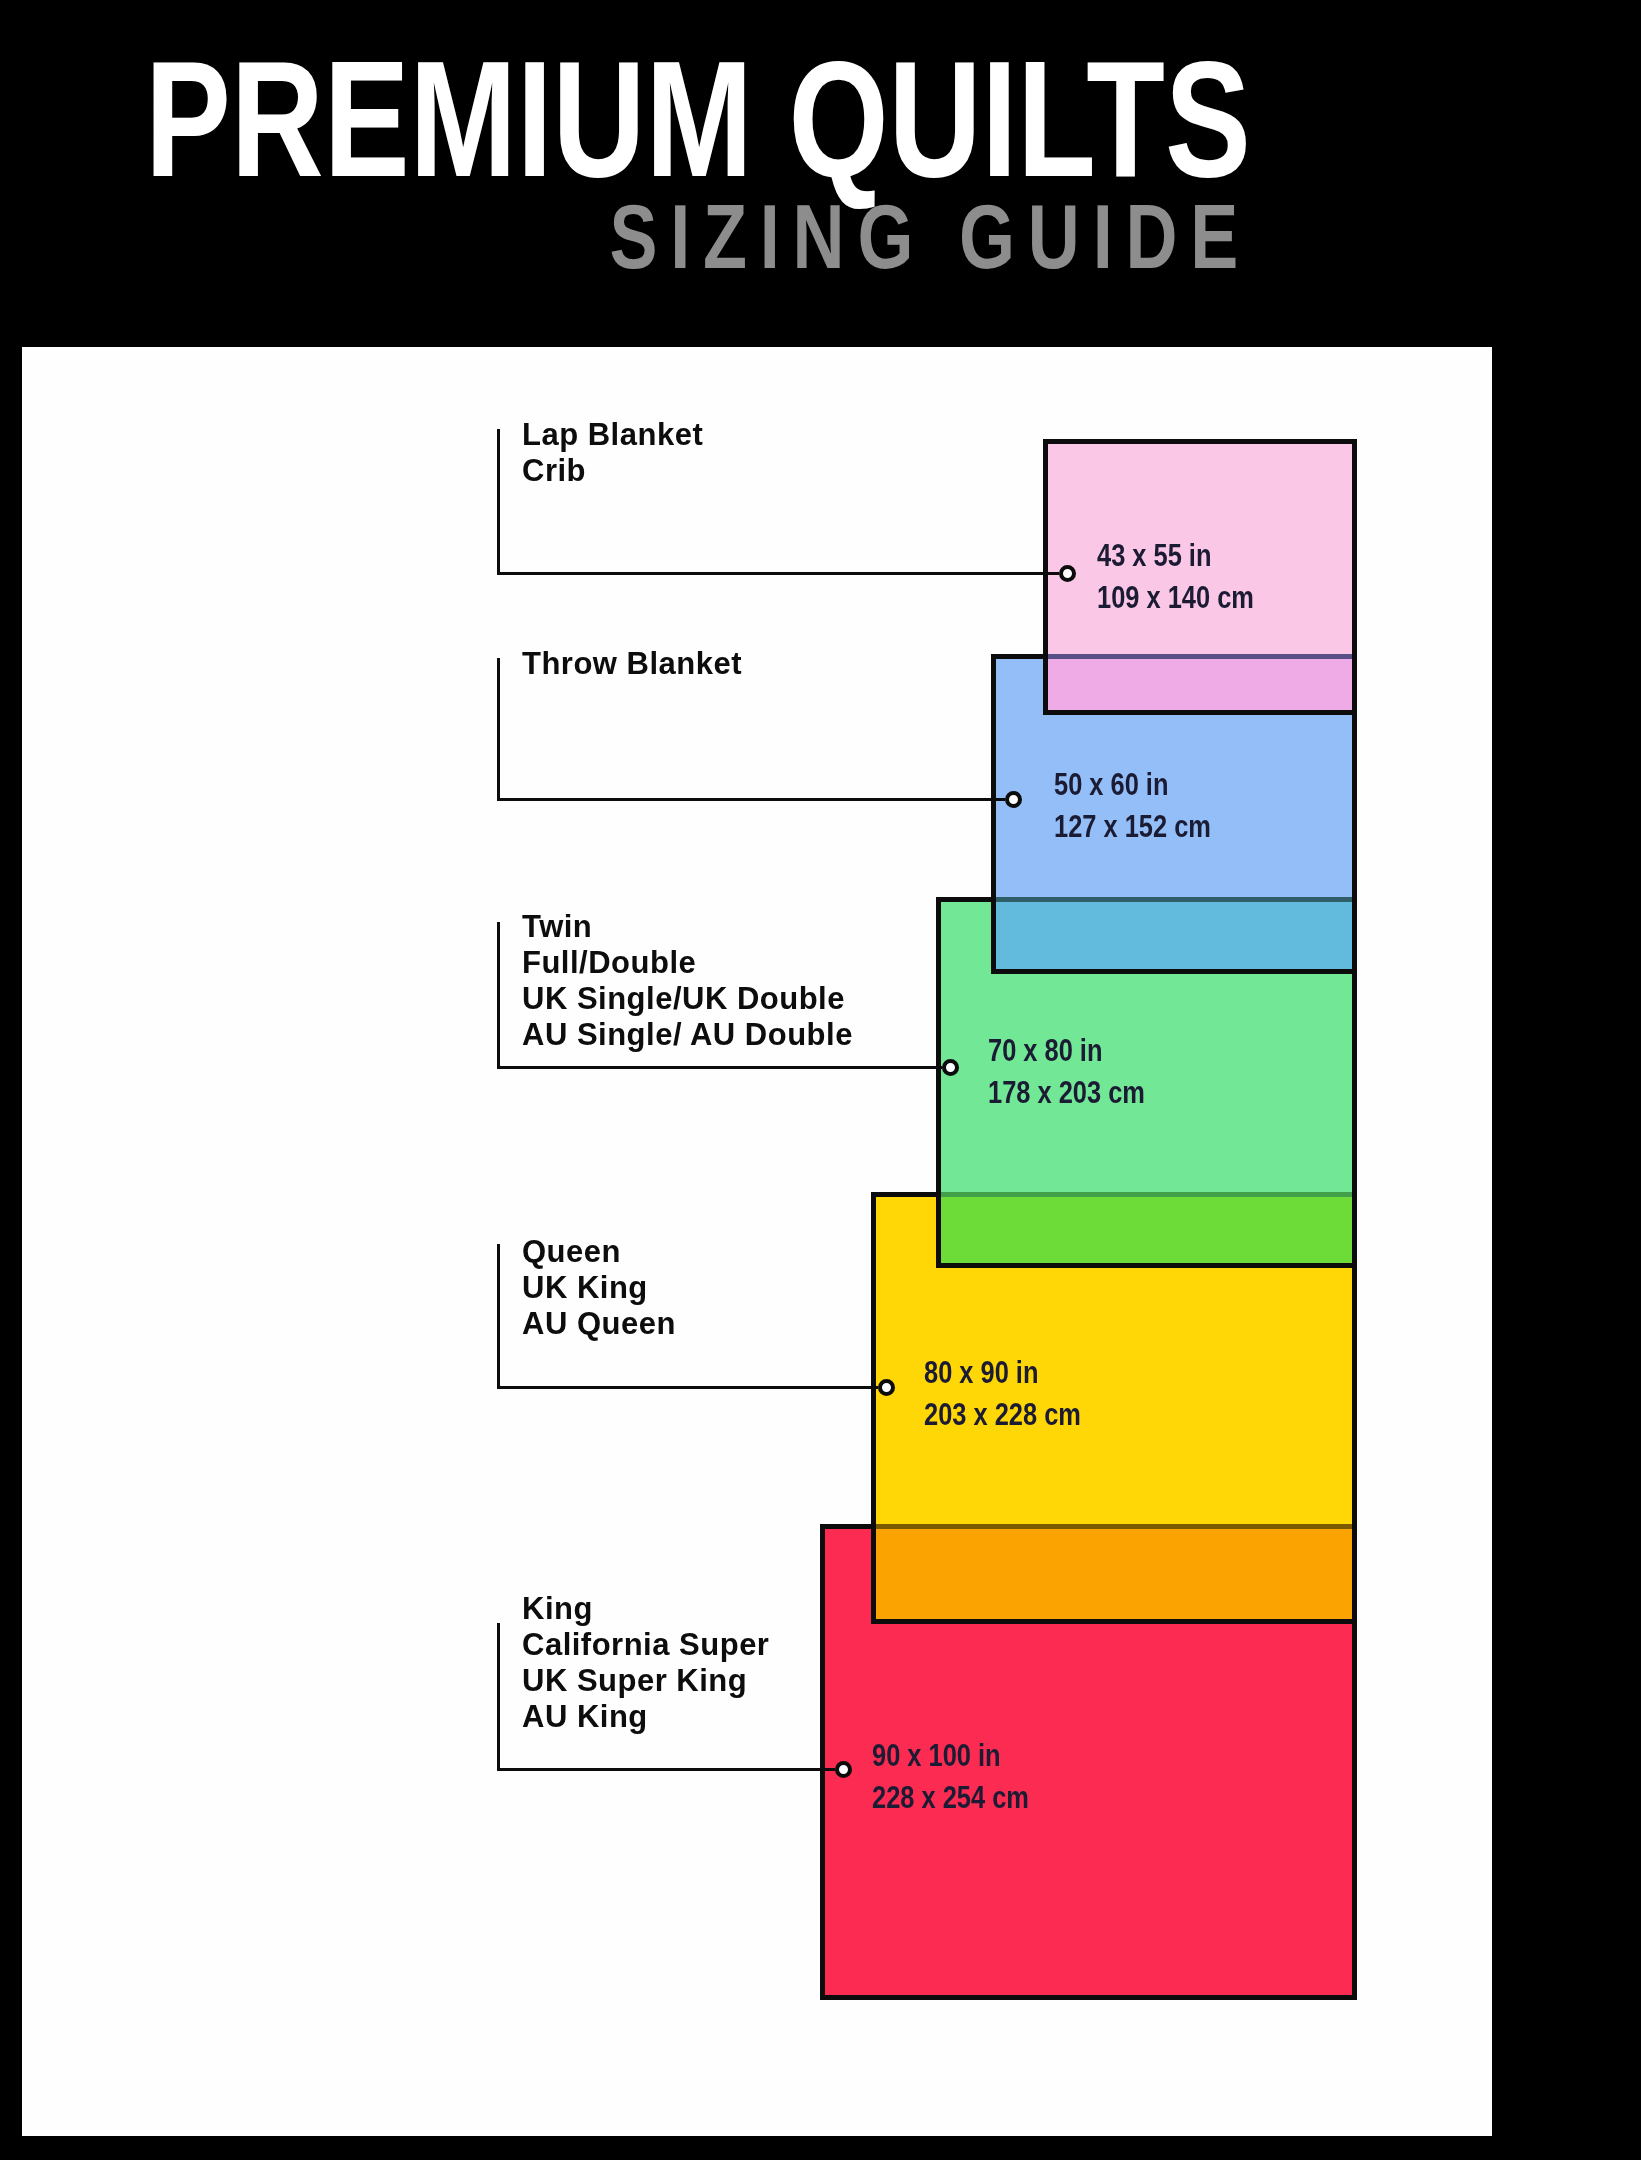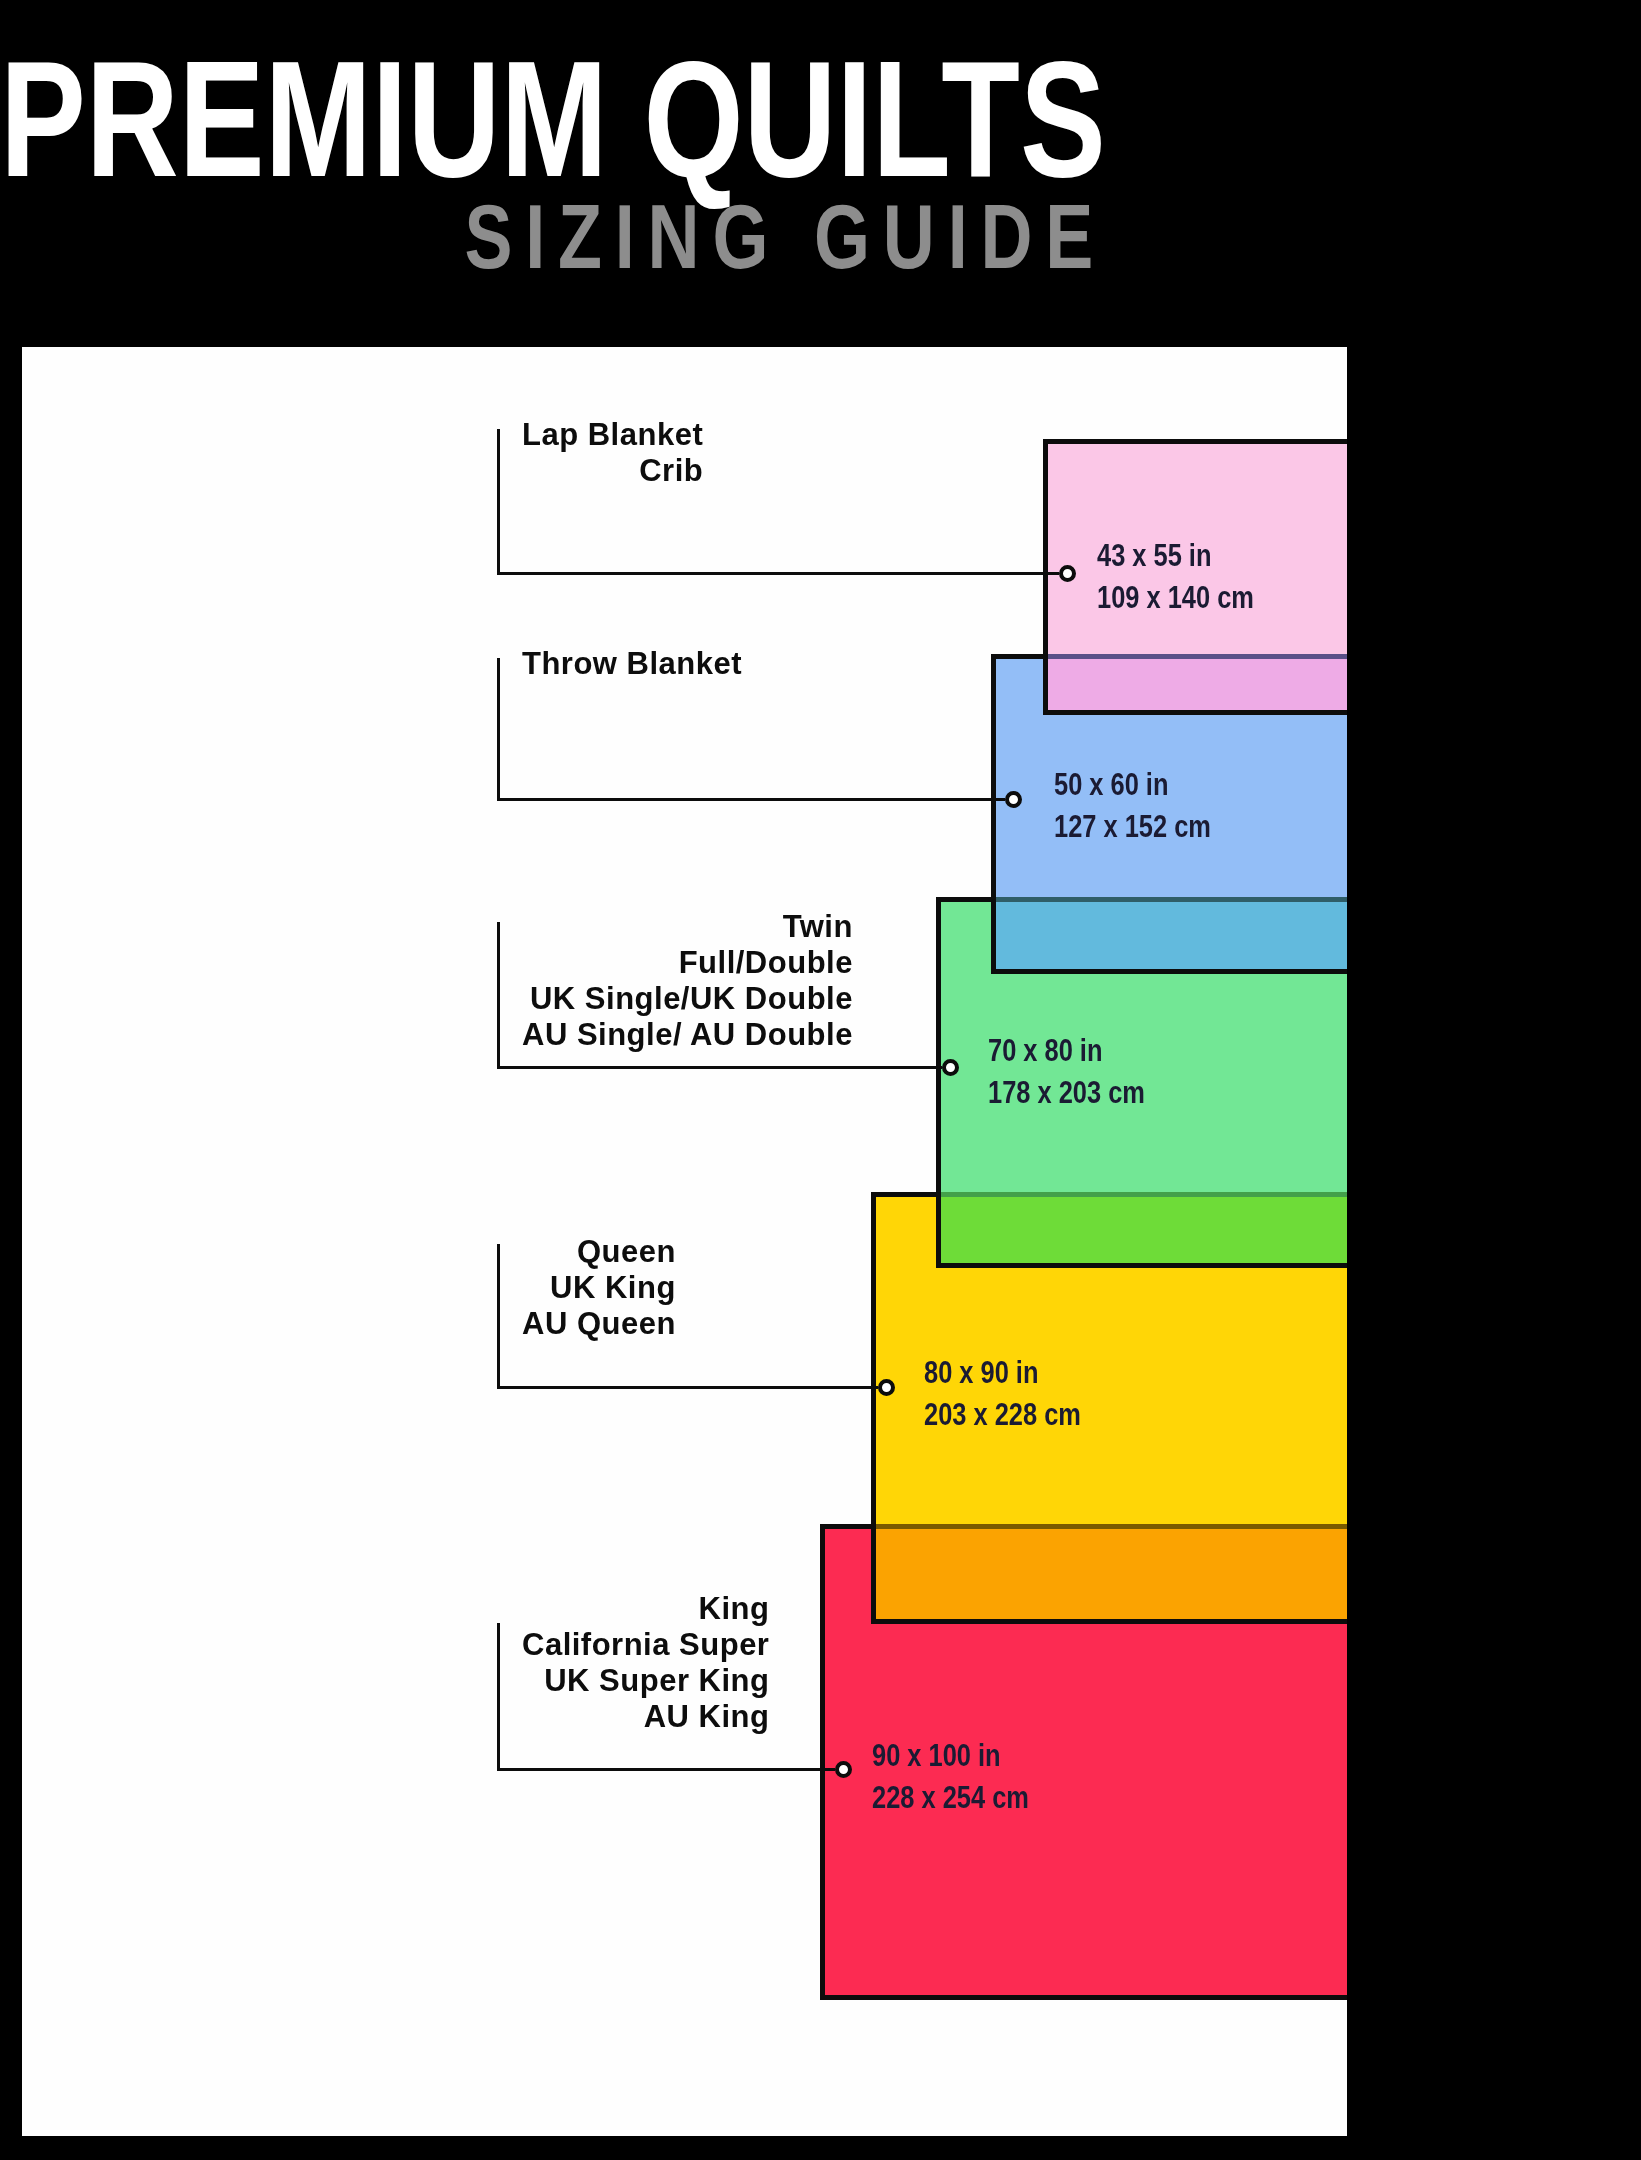--- a/index.html
+++ b/index.html
@@ -1,17 +1,17 @@
 <!DOCTYPE html>
 <html><head>
 <meta charset="utf-8">
 <style>
   html,body{margin:0;padding:0;background:#000;}
   .canvas{
-    position:relative;width:1347px;height:2160px;background:#000;overflow:hidden;
+    position:relative;width:1492px;height:2160px;background:#000;overflow:hidden;
     font-family:"Liberation Sans",sans-serif;
   }
   
   .hdr-title{
     position:absolute;top:37px;right:241px;
     font-size:165px;line-height:1;font-weight:bold;color:#fff;
     letter-spacing:0px;white-space:nowrap;
     transform:scaleX(0.78);transform-origin:right center;
   }
   .hdr-sub{
@@ -59,21 +59,21 @@
     background:#fff;border:4px solid #0c0c0c;box-sizing:border-box;
   }
   .dot-lap  {left:1059px;top:565px;}
   .dot-throw{left:1005px;top:791px;}
   .dot-twin {left:942px; top:1059px;}
   .dot-queen{left:878px; top:1379px;}
   .dot-king {left:835px; top:1761px;}
   
   .cat{
     position:absolute;left:522px;color:#0d0d0d;font-weight:bold;
-    font-size:31px;line-height:36px;letter-spacing:0.5px;white-space:nowrap;text-align:right;
+    font-size:31px;line-height:36px;letter-spacing:0.5px;white-space:nowrap;
   }
   .cat-lap  {top:417px;}
   .cat-throw{top:646px;}
   .cat-twin {top:909px;}
   .cat-queen{top:1234px;}
   .cat-king {top:1591px;}
   
   .size{
     position:absolute;color:#1b1b33;font-weight:bold;
     font-size:31px;line-height:42px;white-space:nowrap;

